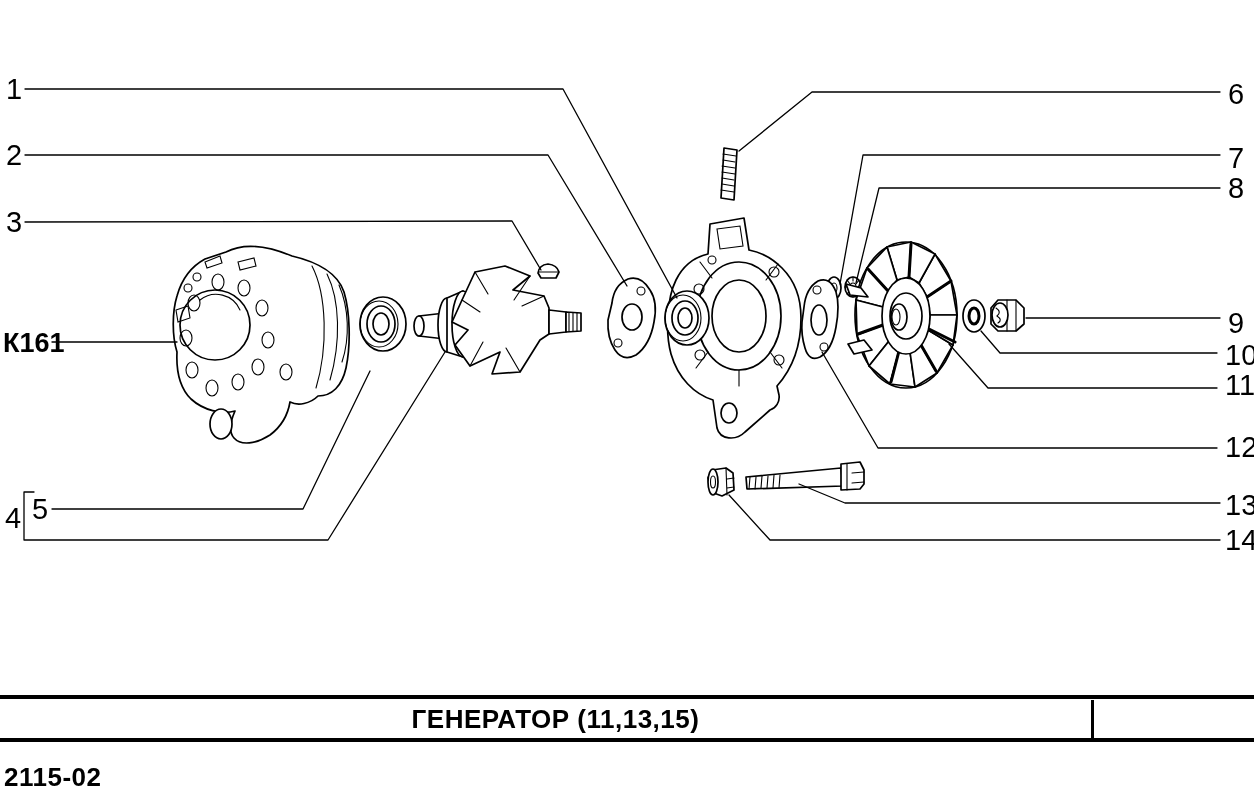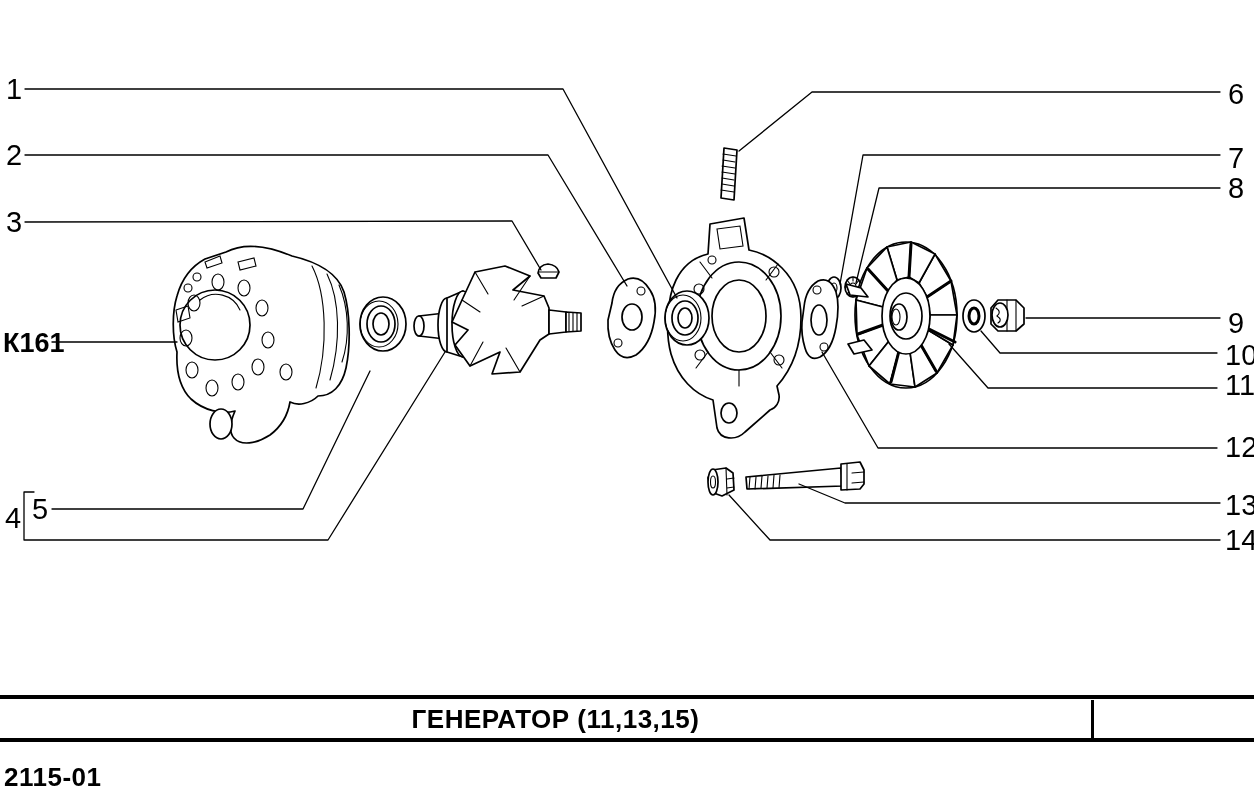--- a/index.html
+++ b/index.html
@@ -235,15 +235,15 @@
       <text x="1225" y="515">13</text>
       <text x="1225" y="550">14</text>
     </g>
   </svg>
 
   <div class="rule" style="top:695px"></div>
   <div class="tbl-row">
     <div class="cell-title">ГЕНЕРАТОР (11,13,15)</div>
   </div>
   <div class="rule" style="top:738px"></div>
-  <div class="model-code">2115-01</div>
+  <div class="model-code">2115-02</div>
 
 </div>
 
 </body></html>

